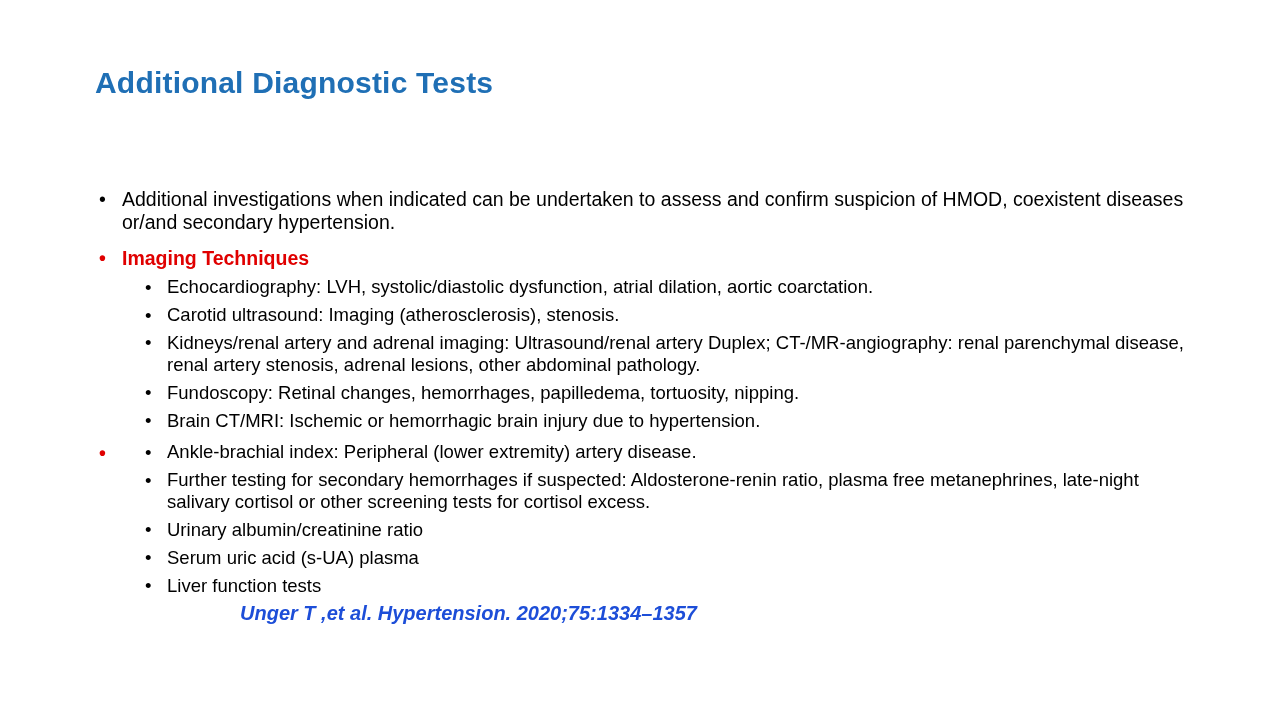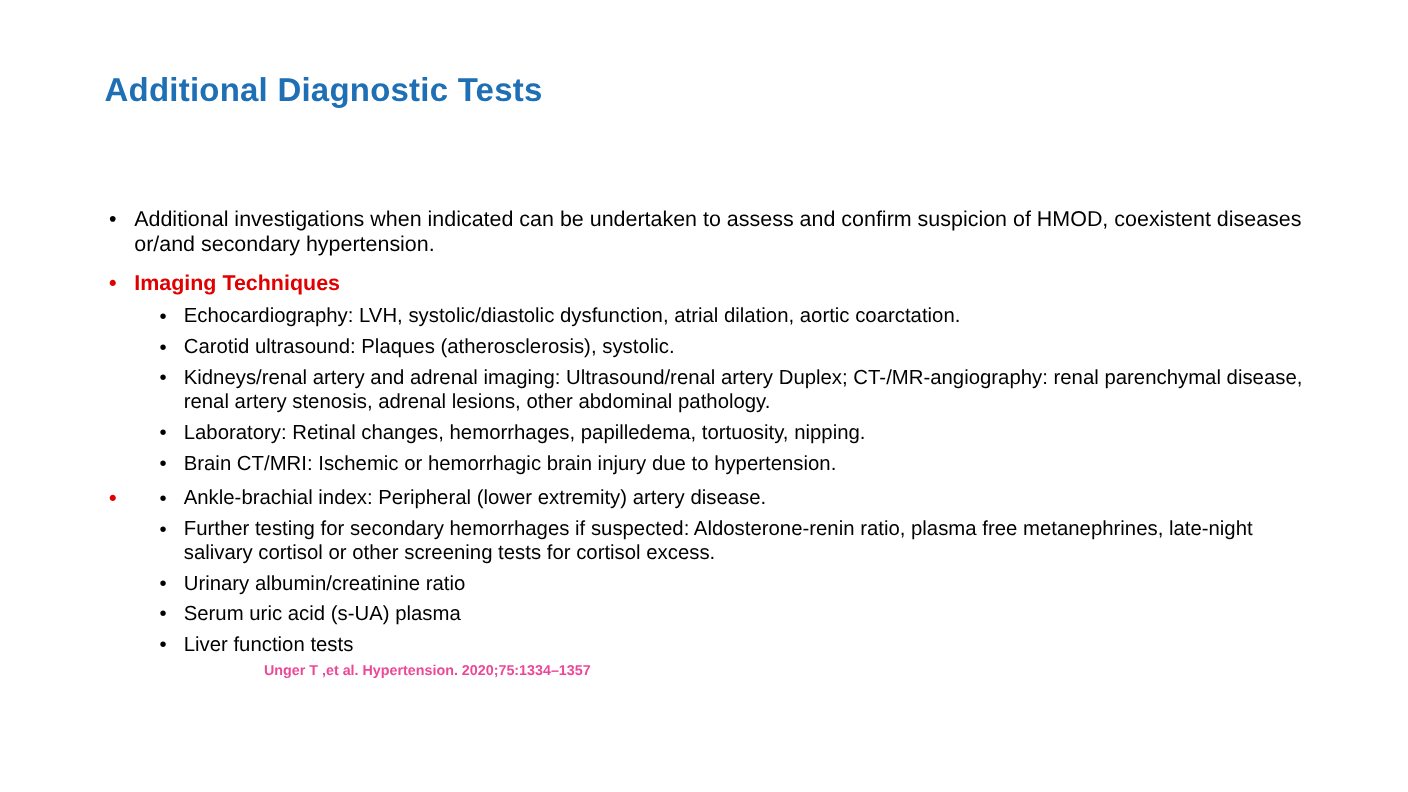--- a/index.html
+++ b/index.html
@@ -67,23 +67,24 @@
     top: 0.02em;
     font-size: 18.5px;
     line-height: 1.18;
   }
   .lead {
     font-weight: normal;
   }
   .source {
     margin-top: 6px;
     margin-left: 145px;
-    font-size: 13px;
+    font-size: 20px;
+    font-style: italic;
     font-weight: bold;
-    color: #ec4899;
+    color: #1d4ed8;
   }
   .sec-gap { margin-top: 13px; }
   .sec-gap-small { margin-top: 10px; }
 </style>
 </head>
 <body>
 
 <div class="slide">
 
   <div class="title">Additional Diagnostic Tests</div>
@@ -100,31 +101,31 @@
       <span>Imaging Techniques</span>
     </div>
 
     <div class="l2">
       <span class="bullet">•</span>
       <span class="lead">Echocardiography:</span><span> LVH, systolic/diastolic dysfunction, atrial dilation, aortic coarctation.</span>
     </div>
 
     <div class="l2">
       <span class="bullet">•</span>
-      <span class="lead">Carotid ultrasound:</span><span> Plaques (atherosclerosis), systolic.</span>
+      <span class="lead">Carotid ultrasound:</span><span> Imaging (atherosclerosis), stenosis.</span>
     </div>
 
     <div class="l2">
       <span class="bullet">•</span>
       <span class="lead">Kidneys/renal artery and adrenal imaging:</span><span> Ultrasound/renal artery Duplex; CT-/MR-angiography: renal parenchymal disease, renal artery stenosis, adrenal lesions, other abdominal pathology.</span>
     </div>
 
     <div class="l2">
       <span class="bullet">•</span>
-      <span class="lead">Laboratory:</span><span> Retinal changes, hemorrhages, papilledema, tortuosity, nipping.</span>
+      <span class="lead">Fundoscopy:</span><span> Retinal changes, hemorrhages, papilledema, tortuosity, nipping.</span>
     </div>
 
     <div class="l2">
       <span class="bullet">•</span>
       <span class="lead">Brain CT/MRI:</span><span> Ischemic or hemorrhagic brain injury due to hypertension.</span>
     </div>
 
     <div class="l1 red sec-gap-small">
       <span class="bullet">•</span>
     </div>

